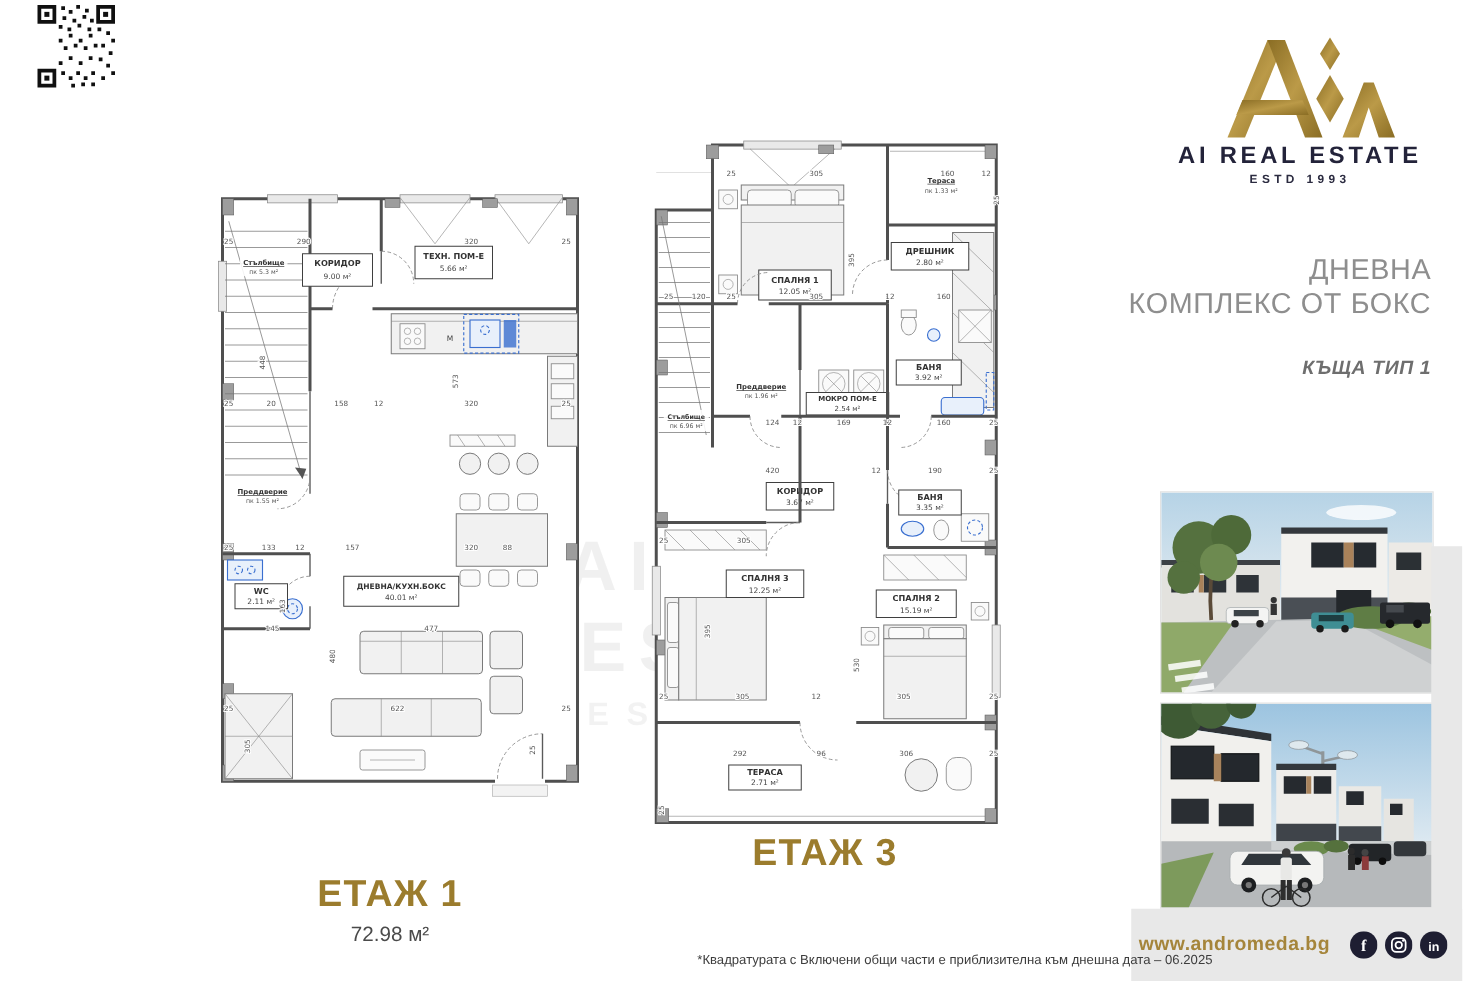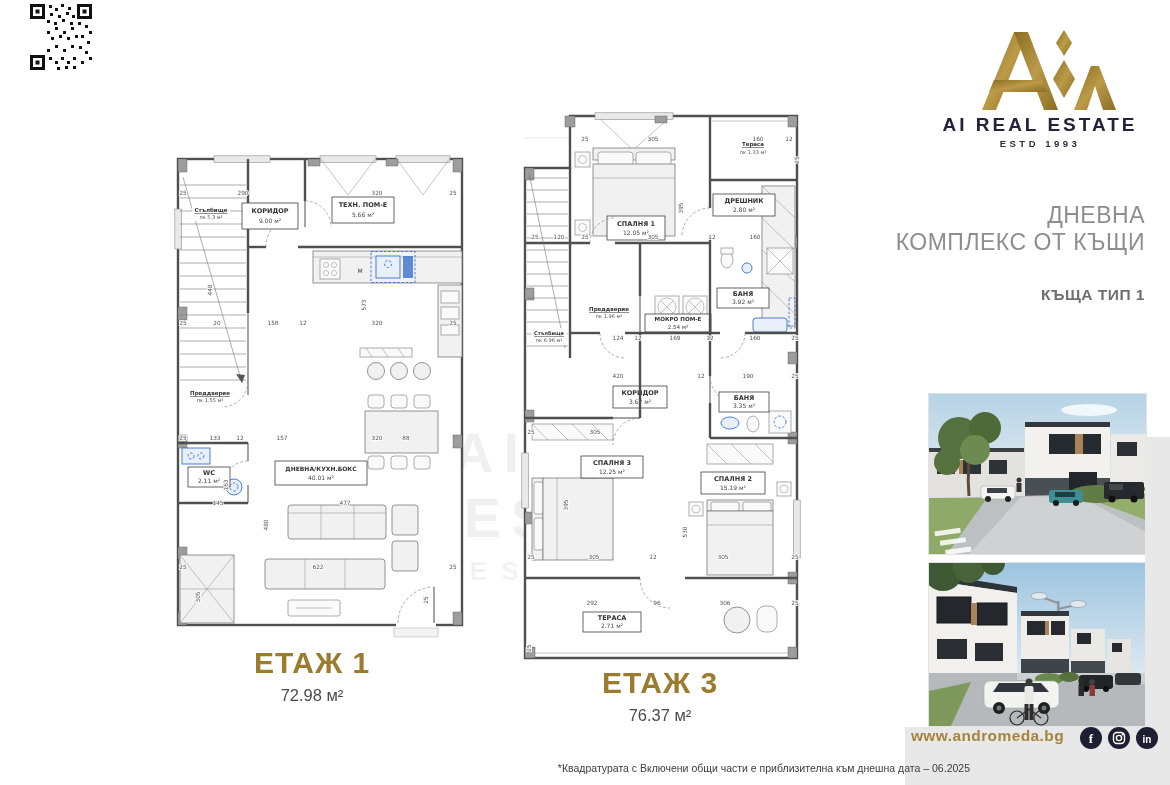--- a/index.html
+++ b/index.html
@@ -15,39 +15,39 @@
   
   .logo-mark{position:absolute;left:958px;top:24px;width:168px;height:88px;}
   .brand-name{position:absolute;left:930px;top:114px;width:220px;text-align:center;
           color:#23233a;font-weight:700;font-size:19px;letter-spacing:3px;}
   .brand-estd{position:absolute;left:930px;top:138px;width:220px;text-align:center;
           color:#2b2b40;font-size:9.5px;letter-spacing:3.5px;font-weight:600;}
   
   .project{position:absolute;right:25px;top:202px;width:360px;text-align:right;color:#8e8e8e;}
   .project .t1,.project .t2{font-size:23px;letter-spacing:.5px;line-height:27px;}
   .project .loc{font-size:13.5px;margin-top:5px;color:#8e8e8e;}
-  .project .type{font-size:15.5px;margin-top:30px;color:#6e6e6e;font-weight:700;letter-spacing:.5px;}
+  .project .type{font-size:15.5px;margin-top:30px;color:#6e6e6e;font-weight:700;letter-spacing:.5px;font-style:italic;}
   
   .watermark{position:absolute;left:310px;top:420px;width:580px;text-align:center;pointer-events:none;}
   .watermark .w1{font-size:56px;font-weight:700;letter-spacing:10px;color:#777;opacity:.10;}
   .watermark .w2{font-size:26px;font-weight:600;letter-spacing:14px;color:#777;opacity:.09;margin-top:6px;}
   
   .plan1{position:absolute;left:170px;top:145px;width:300px;height:520px;}
   .plan2{position:absolute;left:505px;top:108px;width:300px;height:572px;}
   .floor-tag{position:absolute;text-align:center;width:240px;}
   .floor-tag .fl{font-size:30px;font-weight:800;color:#9b7c2d;letter-spacing:1px;}
   .floor-tag .ar{font-size:16.5px;color:#4a4a4a;margin-top:6px;font-weight:500;}
-  .tag1{left:192px;top:646px;} .tag2{left:540px;top:666px;}
+  .tag1{left:192px;top:699px;} .tag2{left:540px;top:666px;}
   
   .photo{position:absolute;left:928px;width:217px;border:1px solid #e2e2e2;box-sizing:content-box;}
   .photo1{top:393px;height:160px;} .photo2{top:562px;height:163px;}
   
   .side-strip{position:absolute;left:1145px;top:437px;width:25px;height:348px;background:#e8e8e8;}
   .bottom-panel{position:absolute;left:905px;top:727px;width:265px;height:58px;background:#e8e8e8;
-          display:flex;justify-content:flex-end;padding-right:12px;box-sizing:border-box;gap:6px;}
+          display:flex;align-items:center;justify-content:flex-end;padding-right:12px;box-sizing:border-box;gap:6px;}
   .website{color:#a5853b;font-size:15.5px;font-weight:600;letter-spacing:.4px;margin-right:10px;text-decoration:none;cursor:pointer;}
   .soc{width:22px;height:22px;}
   .footnote{position:absolute;left:150px;top:762px;width:820px;text-align:right;
           font-size:10.5px;color:#3d3d3d;font-weight:500;}
   
   .wall{stroke:#4f4f4f;stroke-width:2.4;fill:none;}
   .wallf{stroke:#4f4f4f;stroke-width:2.4;fill:#fff;}
   .wall-thin{stroke:#5a5a5a;stroke-width:1.1;fill:none;}
   .col{fill:#9d9d9d;stroke:#555;stroke-width:.4;}
   .win{fill:#e9e9e9;stroke:#8a8a8a;stroke-width:.6;}
@@ -109,21 +109,21 @@
       <polygon points="106,6 114,19 106,32 98,19"></polygon>
       <polygon points="106,36 117,55 106,74 95,55"></polygon>
       <polygon points="116,86 133,42 141,42 158,86 145,86 137,62 129,86"></polygon>
     </g>
   </svg>
   <div class="brand-name">AI REAL ESTATE</div>
   <div class="brand-estd">ESTD 1993</div>
 
   <div class="project">
     <div class="t1">ДНЕВНА</div>
-    <div class="t2">КОМПЛЕКС ОТ КЪЩИ</div>
+    <div class="t2">КОМПЛЕКС ОТ БОКС</div>
     <div class="type">КЪЩА ТИП 1</div>
   </div>
 
   <div class="watermark">
     <div class="w1">AI REAL ESTATE</div>
     <div class="w2">ESTD 1993</div>
   </div>
 
   <svg class="plan1" viewBox="0 0 300 520">
     <g>
@@ -528,21 +528,20 @@
         <text x="26" y="540" class="dim" transform="rotate(-90 26 540)">25</text>
       </g>
   </svg>
 
   <div class="floor-tag tag1">
     <div class="fl">ЕТАЖ 1</div>
     <div class="ar">72.98 м²</div>
   </div>
   <div class="floor-tag tag2">
     <div class="fl">ЕТАЖ 3</div>
-    <div class="ar">76.37 м²</div>
   </div>
 
   <svg class="photo photo1" viewBox="0 0 217 160">
     <defs>
         <linearGradient id="sky1" x1="0" y1="0" x2="0" y2="1">
       <stop offset="0" stop-color="#b6d3e6"></stop>
           <stop offset="1" stop-color="#e8eef2"></stop>
         </linearGradient>
       </defs>
     <rect width="217" height="106" fill="url(#sky1)"></rect>

